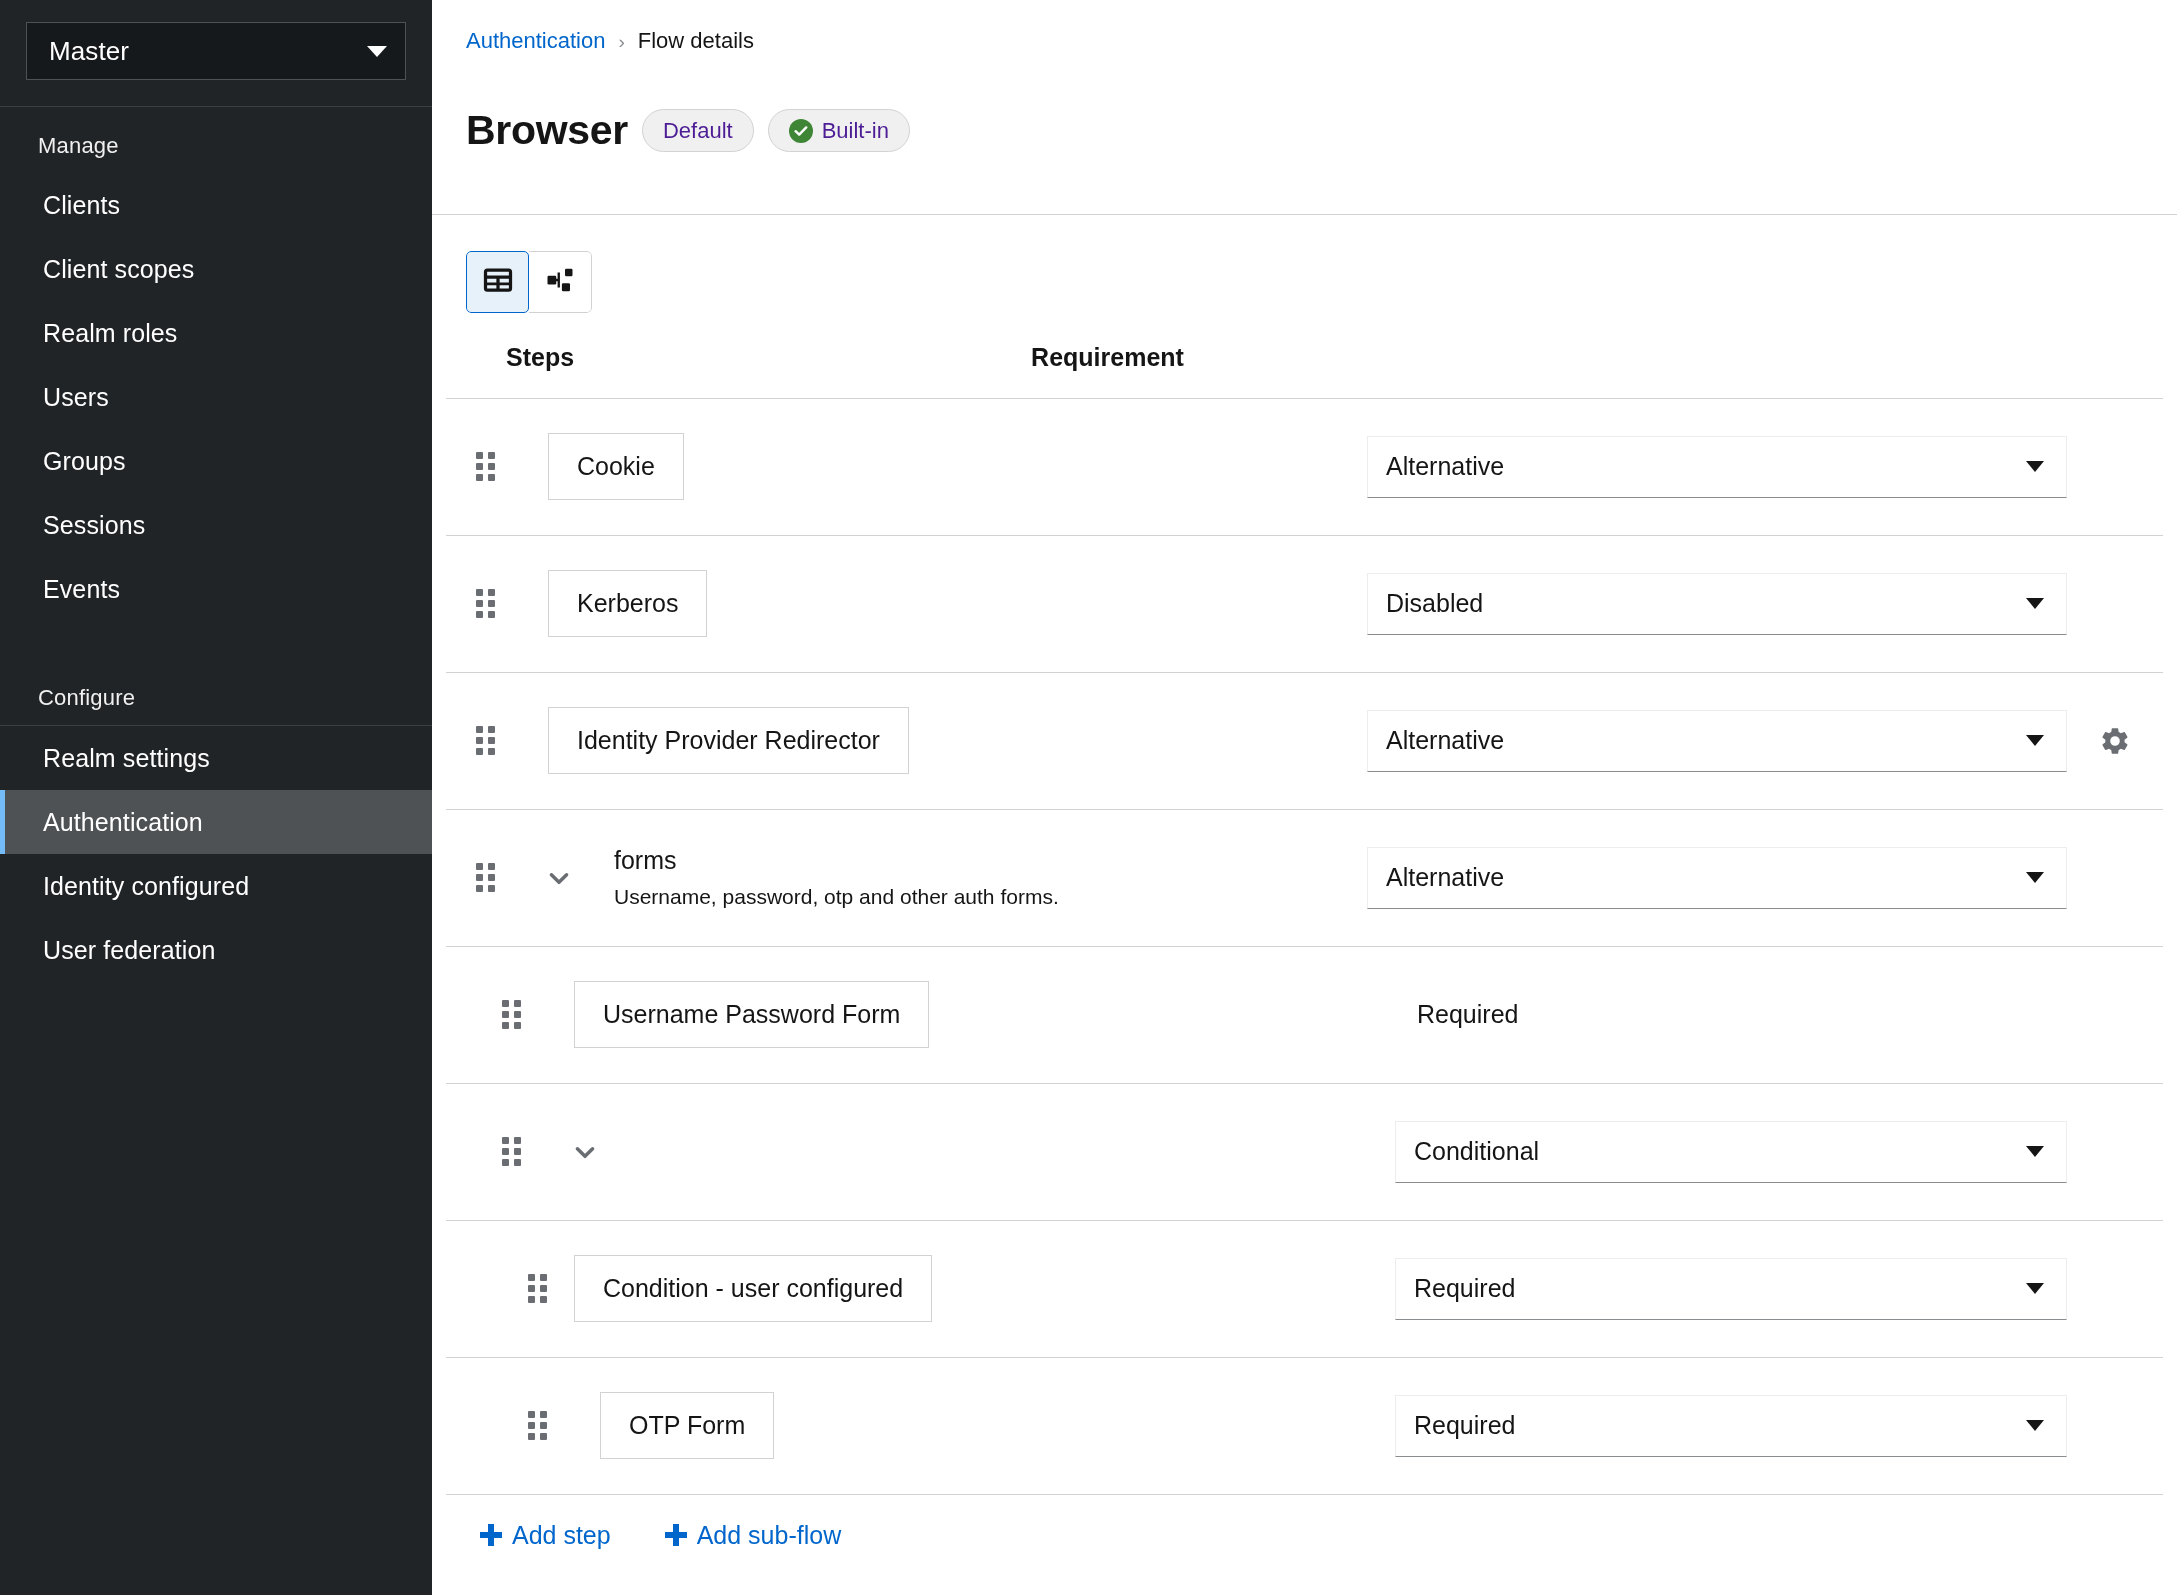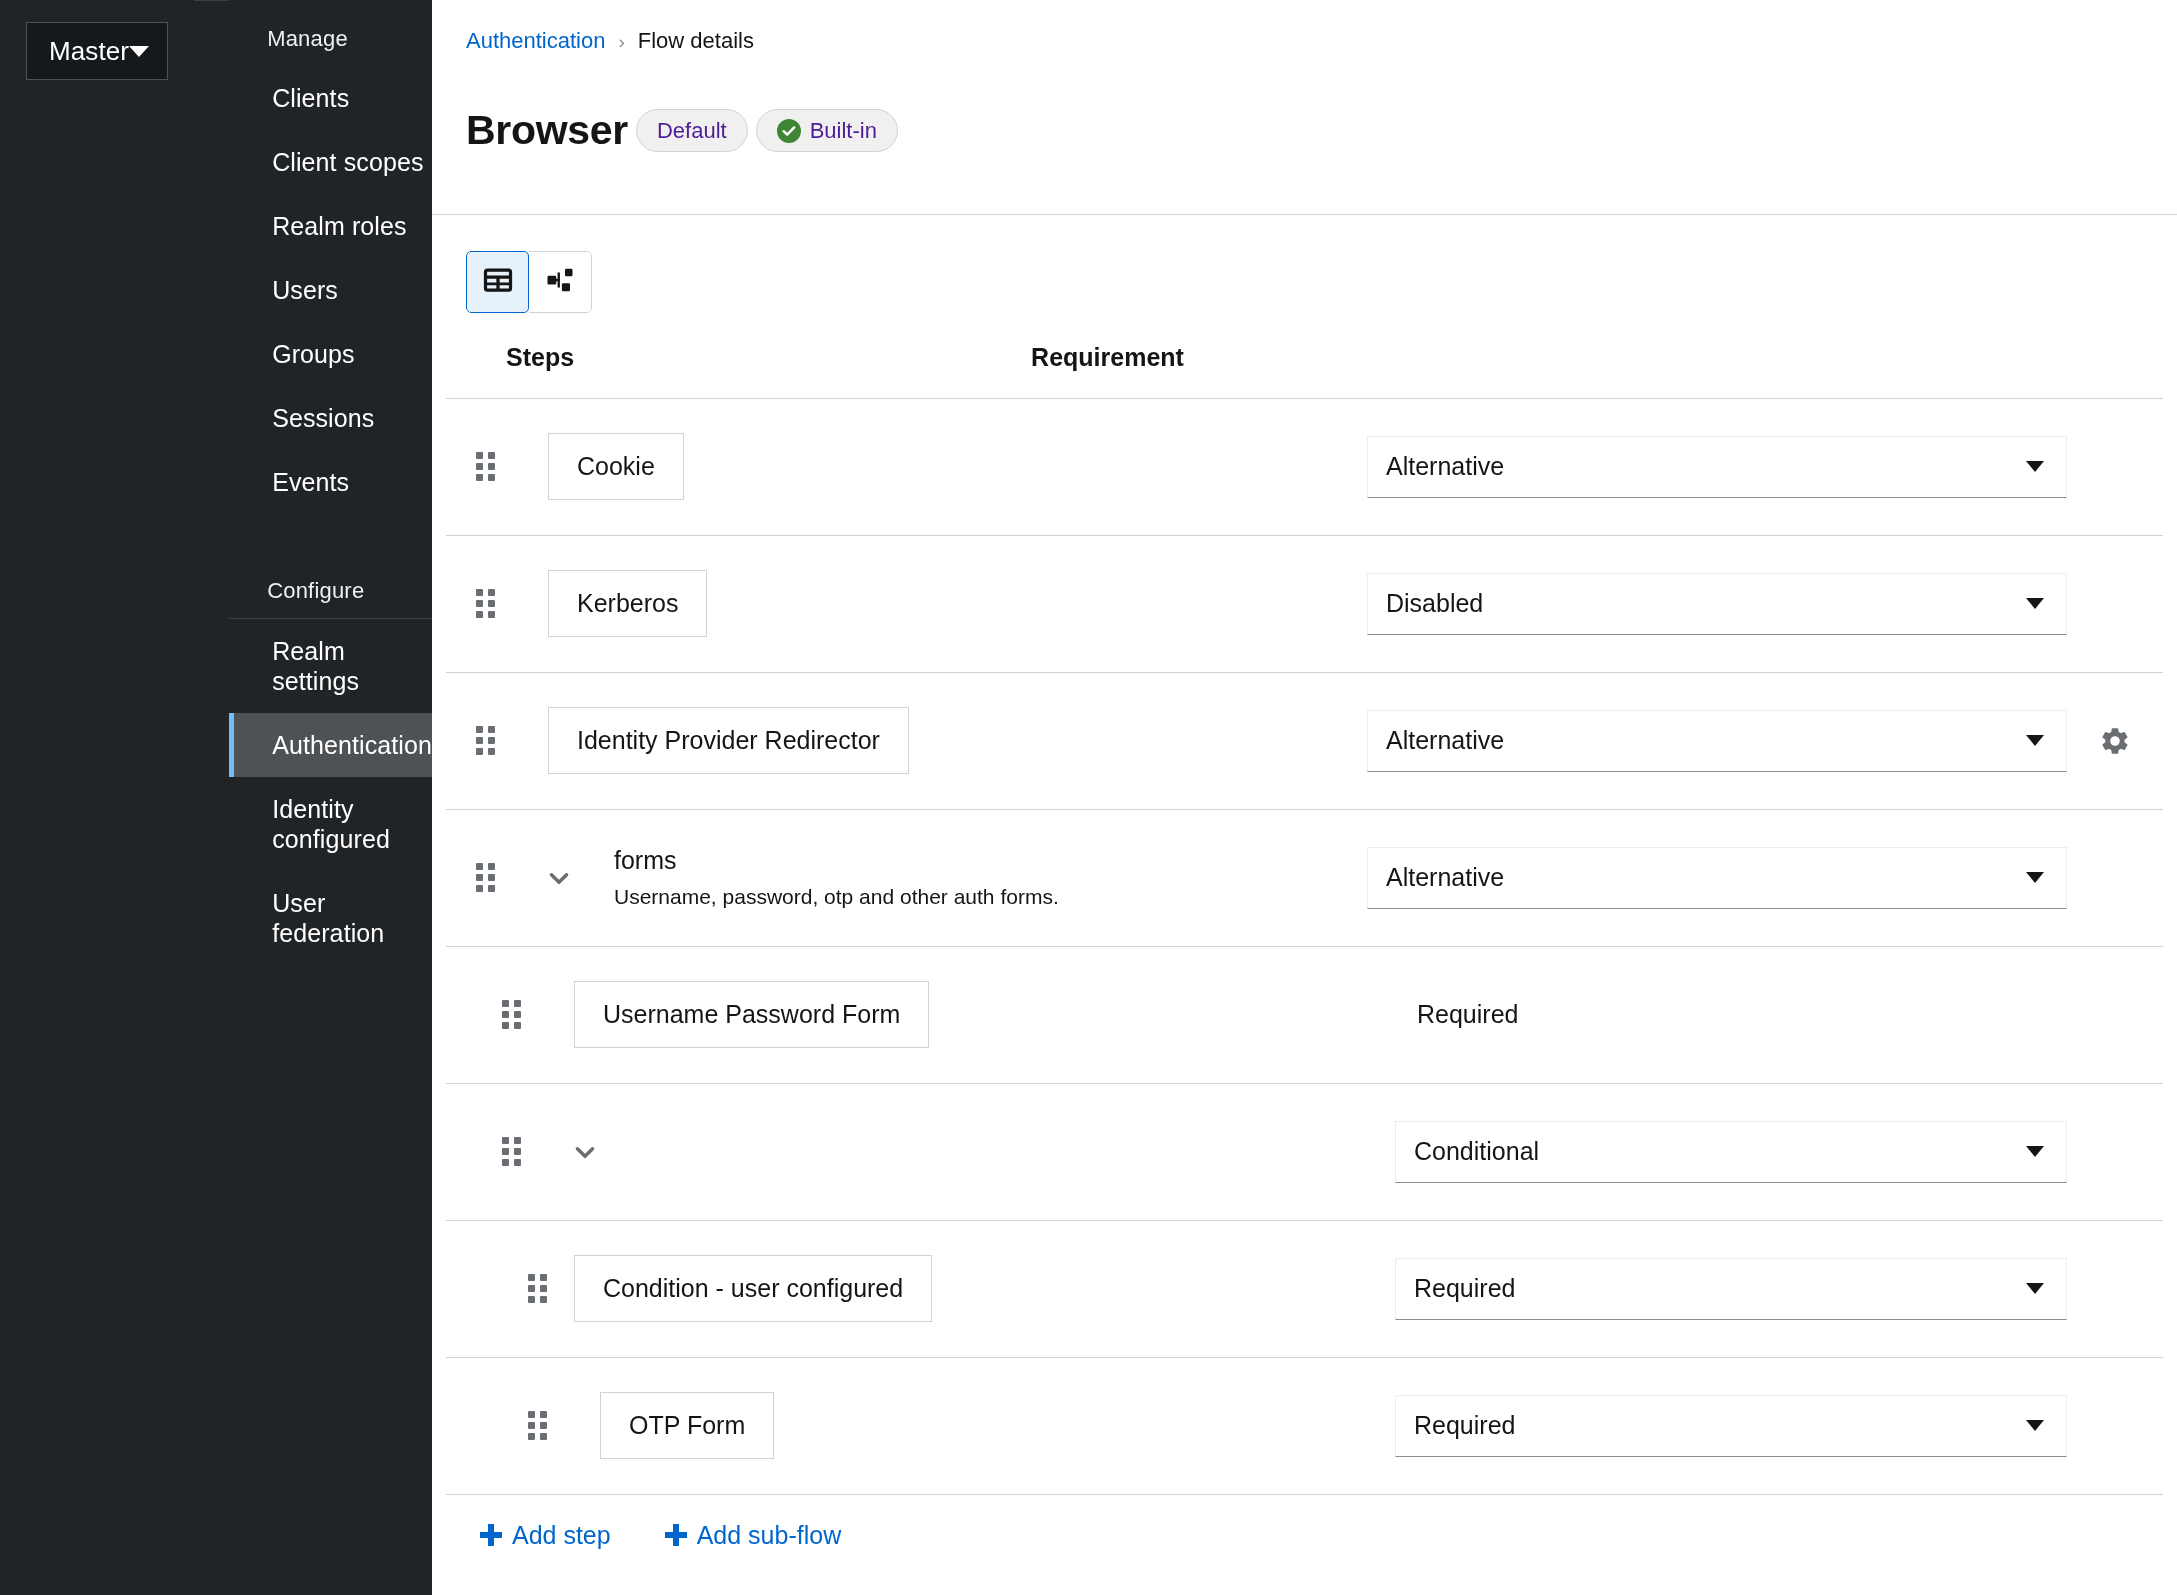--- a/index.html
+++ b/index.html
@@ -16,21 +16,21 @@
     position: relative;
   }
 
   
   #sidebar {
     width: 432px;
     min-width: 432px;
     height: 1595px;
     background: #212427;
     display: flex;
-    flex-direction: row;
+    flex-direction: column;
     position: relative;
   }
   #realm-select-wrap {
     padding: 22px 26px 26px 26px;
   }
   #realm-select {
     height: 58px;
     background: #16191c;
     border: 1px solid #4f5255;
     display: flex;
@@ -105,21 +105,21 @@
   }
   #breadcrumb .crumb-sep {
     color: #8a8d90;
     font-size: 19px;
     line-height: 1;
   }
   #breadcrumb .crumb-current { color: #151515; text-align: right; }
   #title-row {
     display: flex;
     align-items: center;
-    gap: 8px;
+    gap: 14px;
   }
   #page-title {
     font-size: 41px;
     font-weight: bold;
     color: #151515;
     letter-spacing: -0.3px;
   }
   .badge {
     background: #f0f0f0;
     border: 1px solid #d2d2d2;

